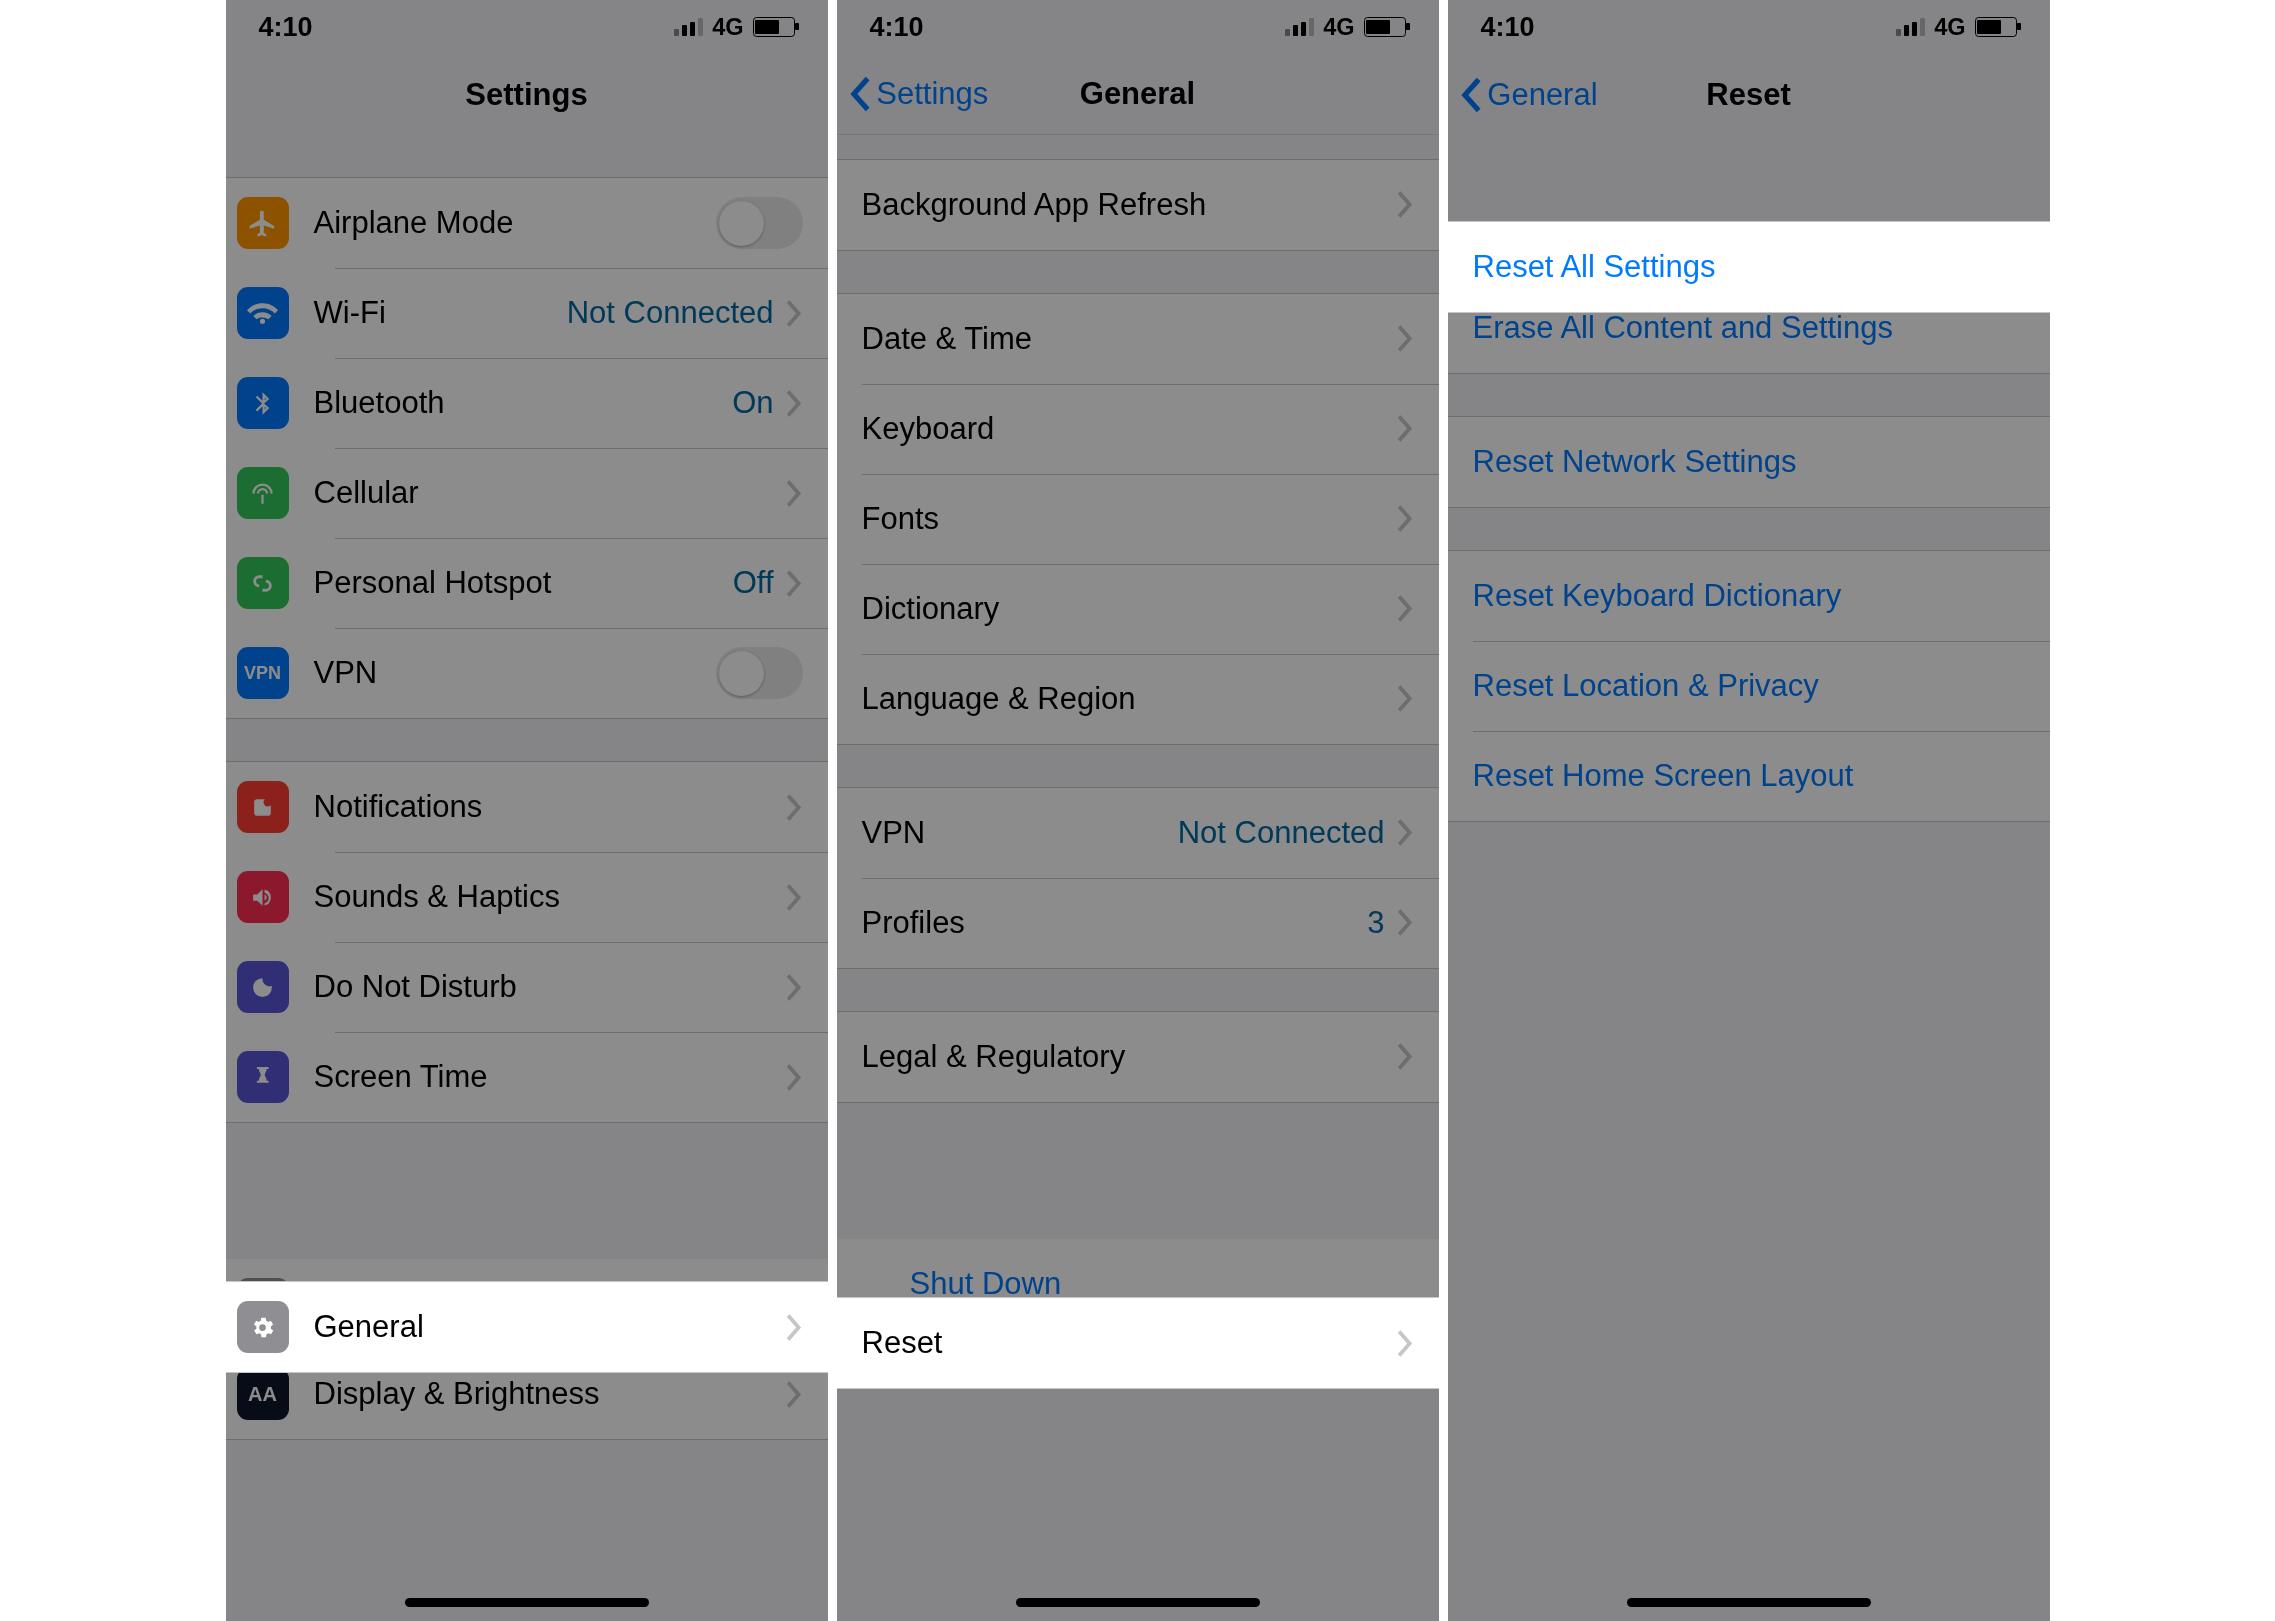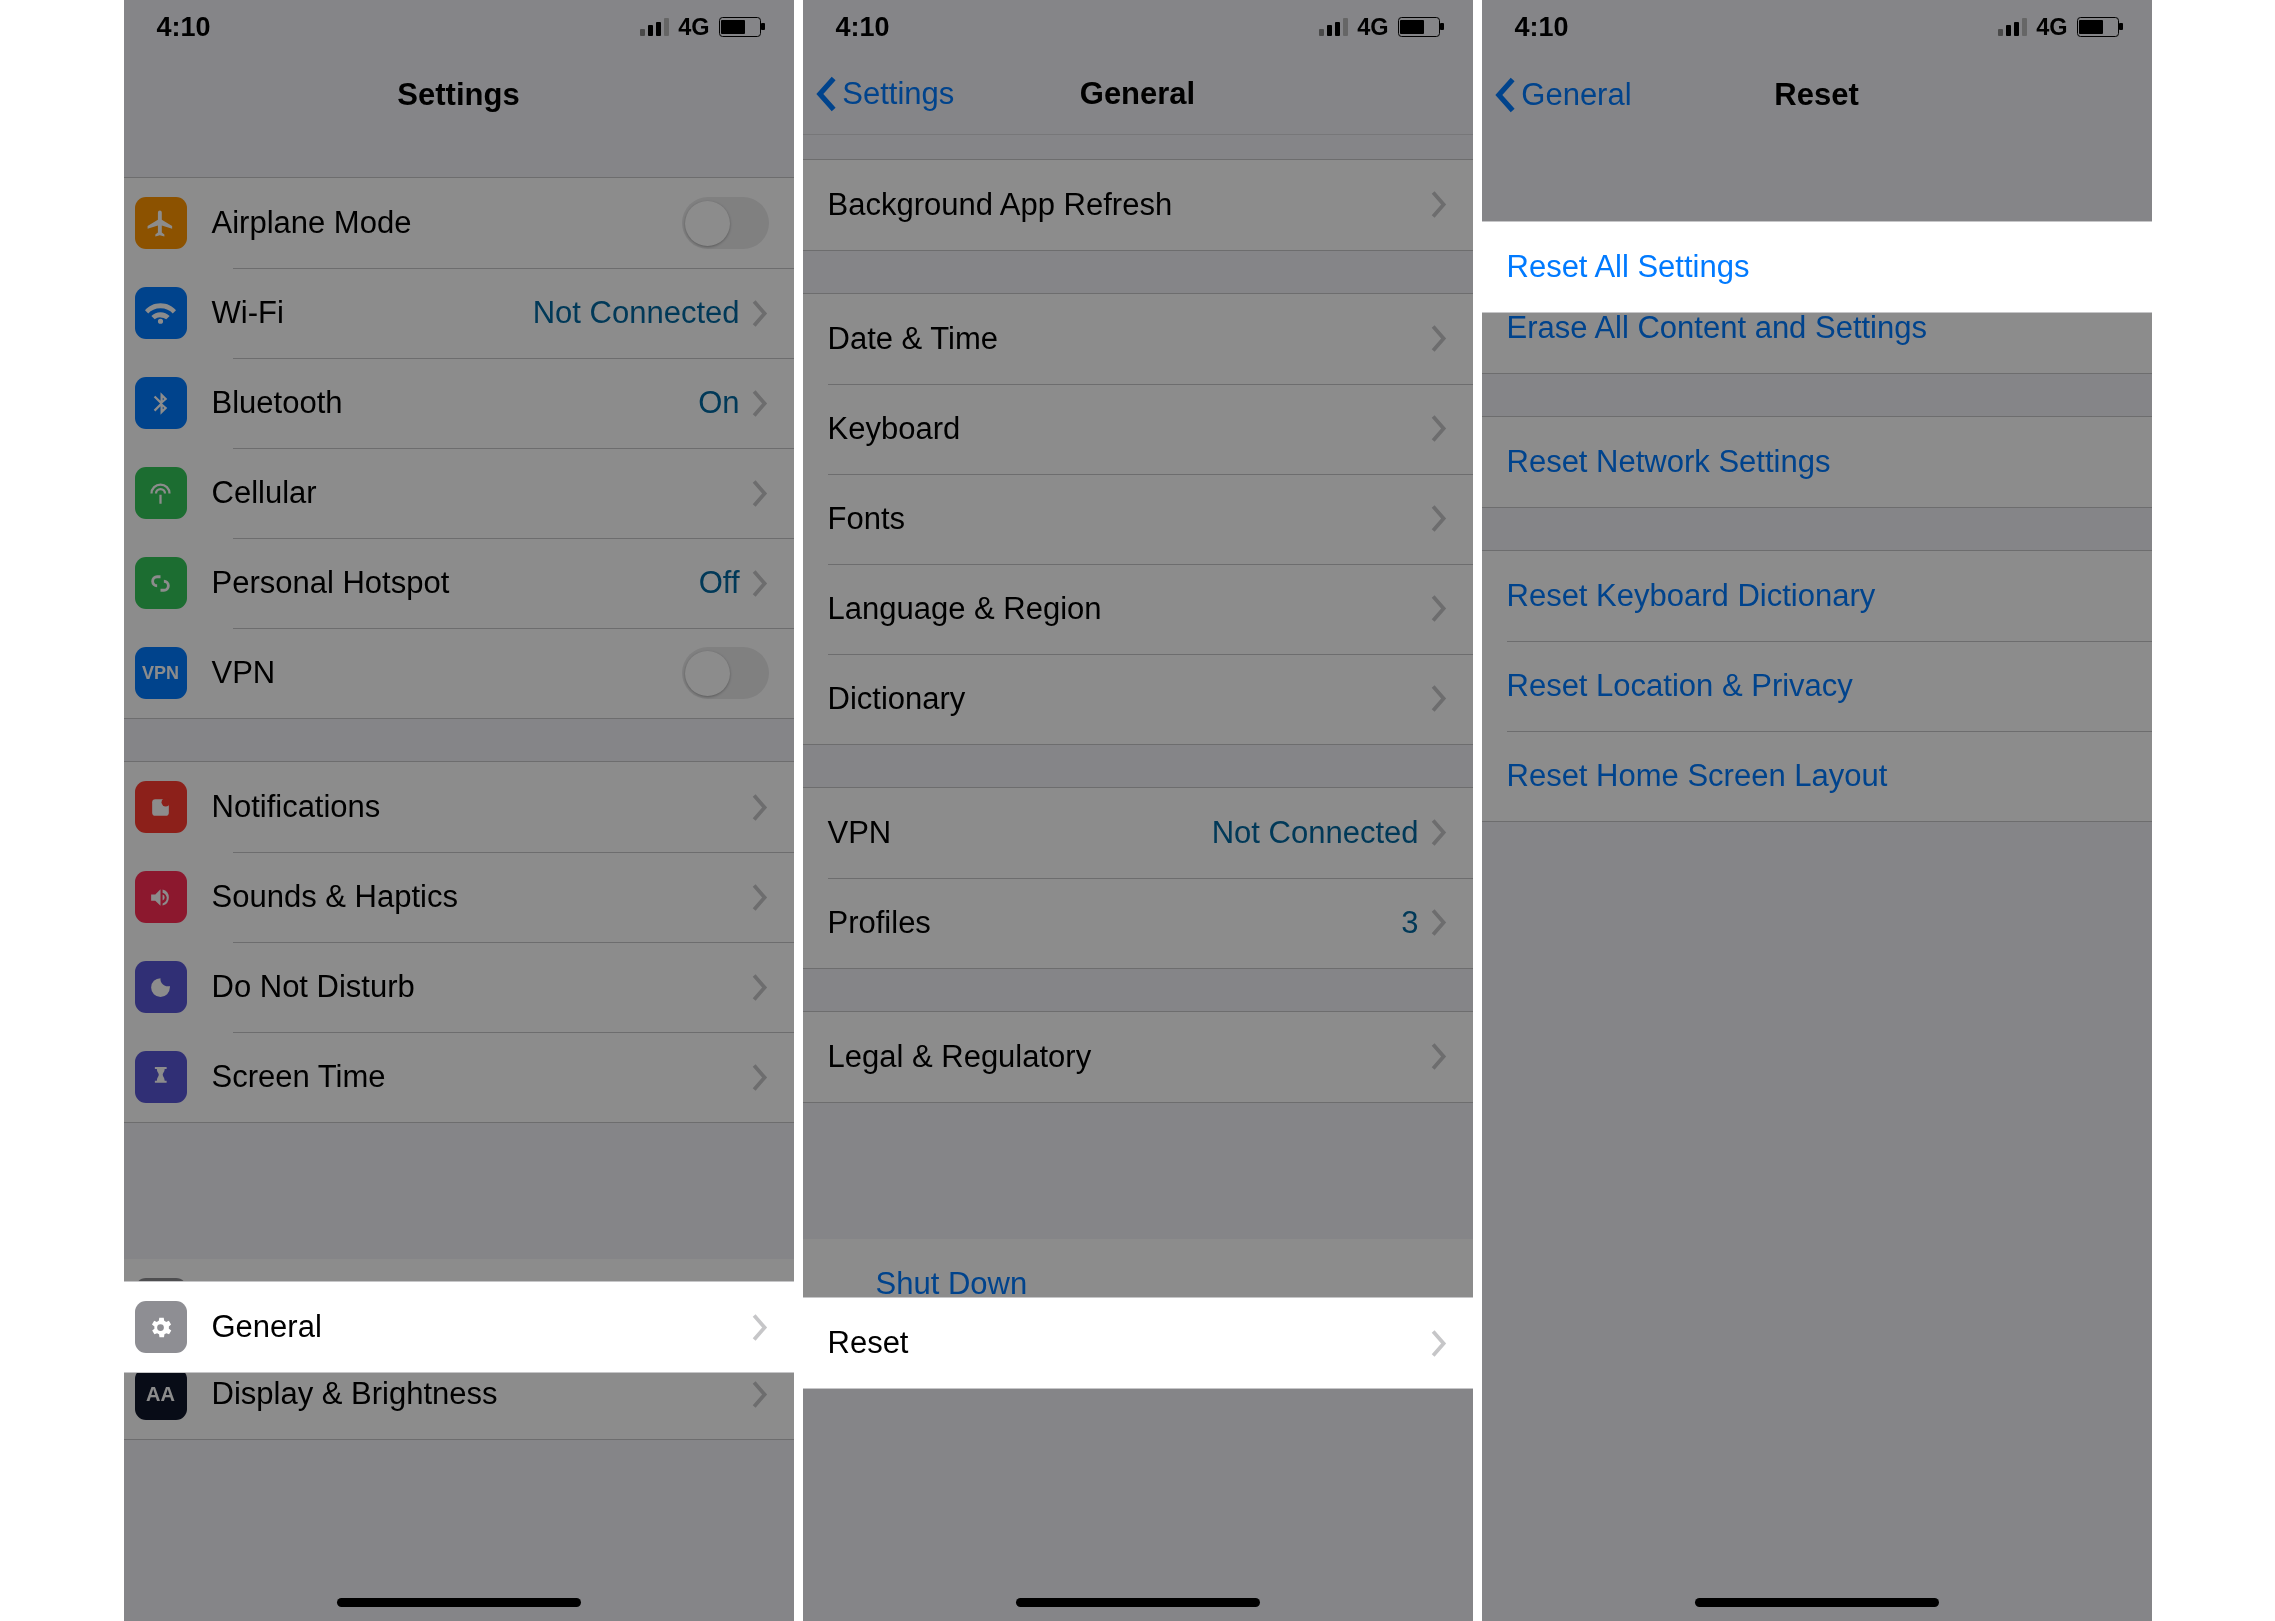--- a/index.html
+++ b/index.html
@@ -5,21 +5,21 @@
   * { box-sizing: border-box; margin: 0; padding: 0; }
   body {
     font-family: -apple-system, "Helvetica Neue", Helvetica, Arial, sans-serif;
     background: #fff;
     display: flex;
     justify-content: center;
   }
   .wrap {
     display: flex;
     gap: 9px;
-    width: 2028px;
+    width: 1824px;
     height: 1621px;
     transform-origin: top left;
   }
   .phone {
     width: 749px;
     height: 1621px;
     background: #f2f2f7;
     position: relative;
     overflow: hidden;
     display: flex;
@@ -398,29 +398,29 @@
       </div>
       <div class="row">
         <span class="label">Fonts</span>
         <span class="chev">
               <svg viewBox="0 0 10 18" fill="none" stroke="#c6c6c8" stroke-width="2.5">
                 <path d="M1 1l7 8-7 8"></path>
               </svg>
             </span>
       </div>
       <div class="row">
+        <span class="label">Dictionary</span>
+        <span class="chev">
+              <svg viewBox="0 0 10 18" fill="none" stroke="#c6c6c8" stroke-width="2.5">
+                <path d="M1 1l7 8-7 8"></path>
+              </svg>
+            </span>
+      </div>
+      <div class="row">
         <span class="label">Language &amp; Region</span>
-        <span class="chev">
-              <svg viewBox="0 0 10 18" fill="none" stroke="#c6c6c8" stroke-width="2.5">
-                <path d="M1 1l7 8-7 8"></path>
-              </svg>
-            </span>
-      </div>
-      <div class="row">
-        <span class="label">Dictionary</span>
         <span class="chev">
               <svg viewBox="0 0 10 18" fill="none" stroke="#c6c6c8" stroke-width="2.5">
                 <path d="M1 1l7 8-7 8"></path>
               </svg>
             </span>
       </div>
     </div>
     <div class="spacer"></div>
     <div class="group">
       <div class="row">

